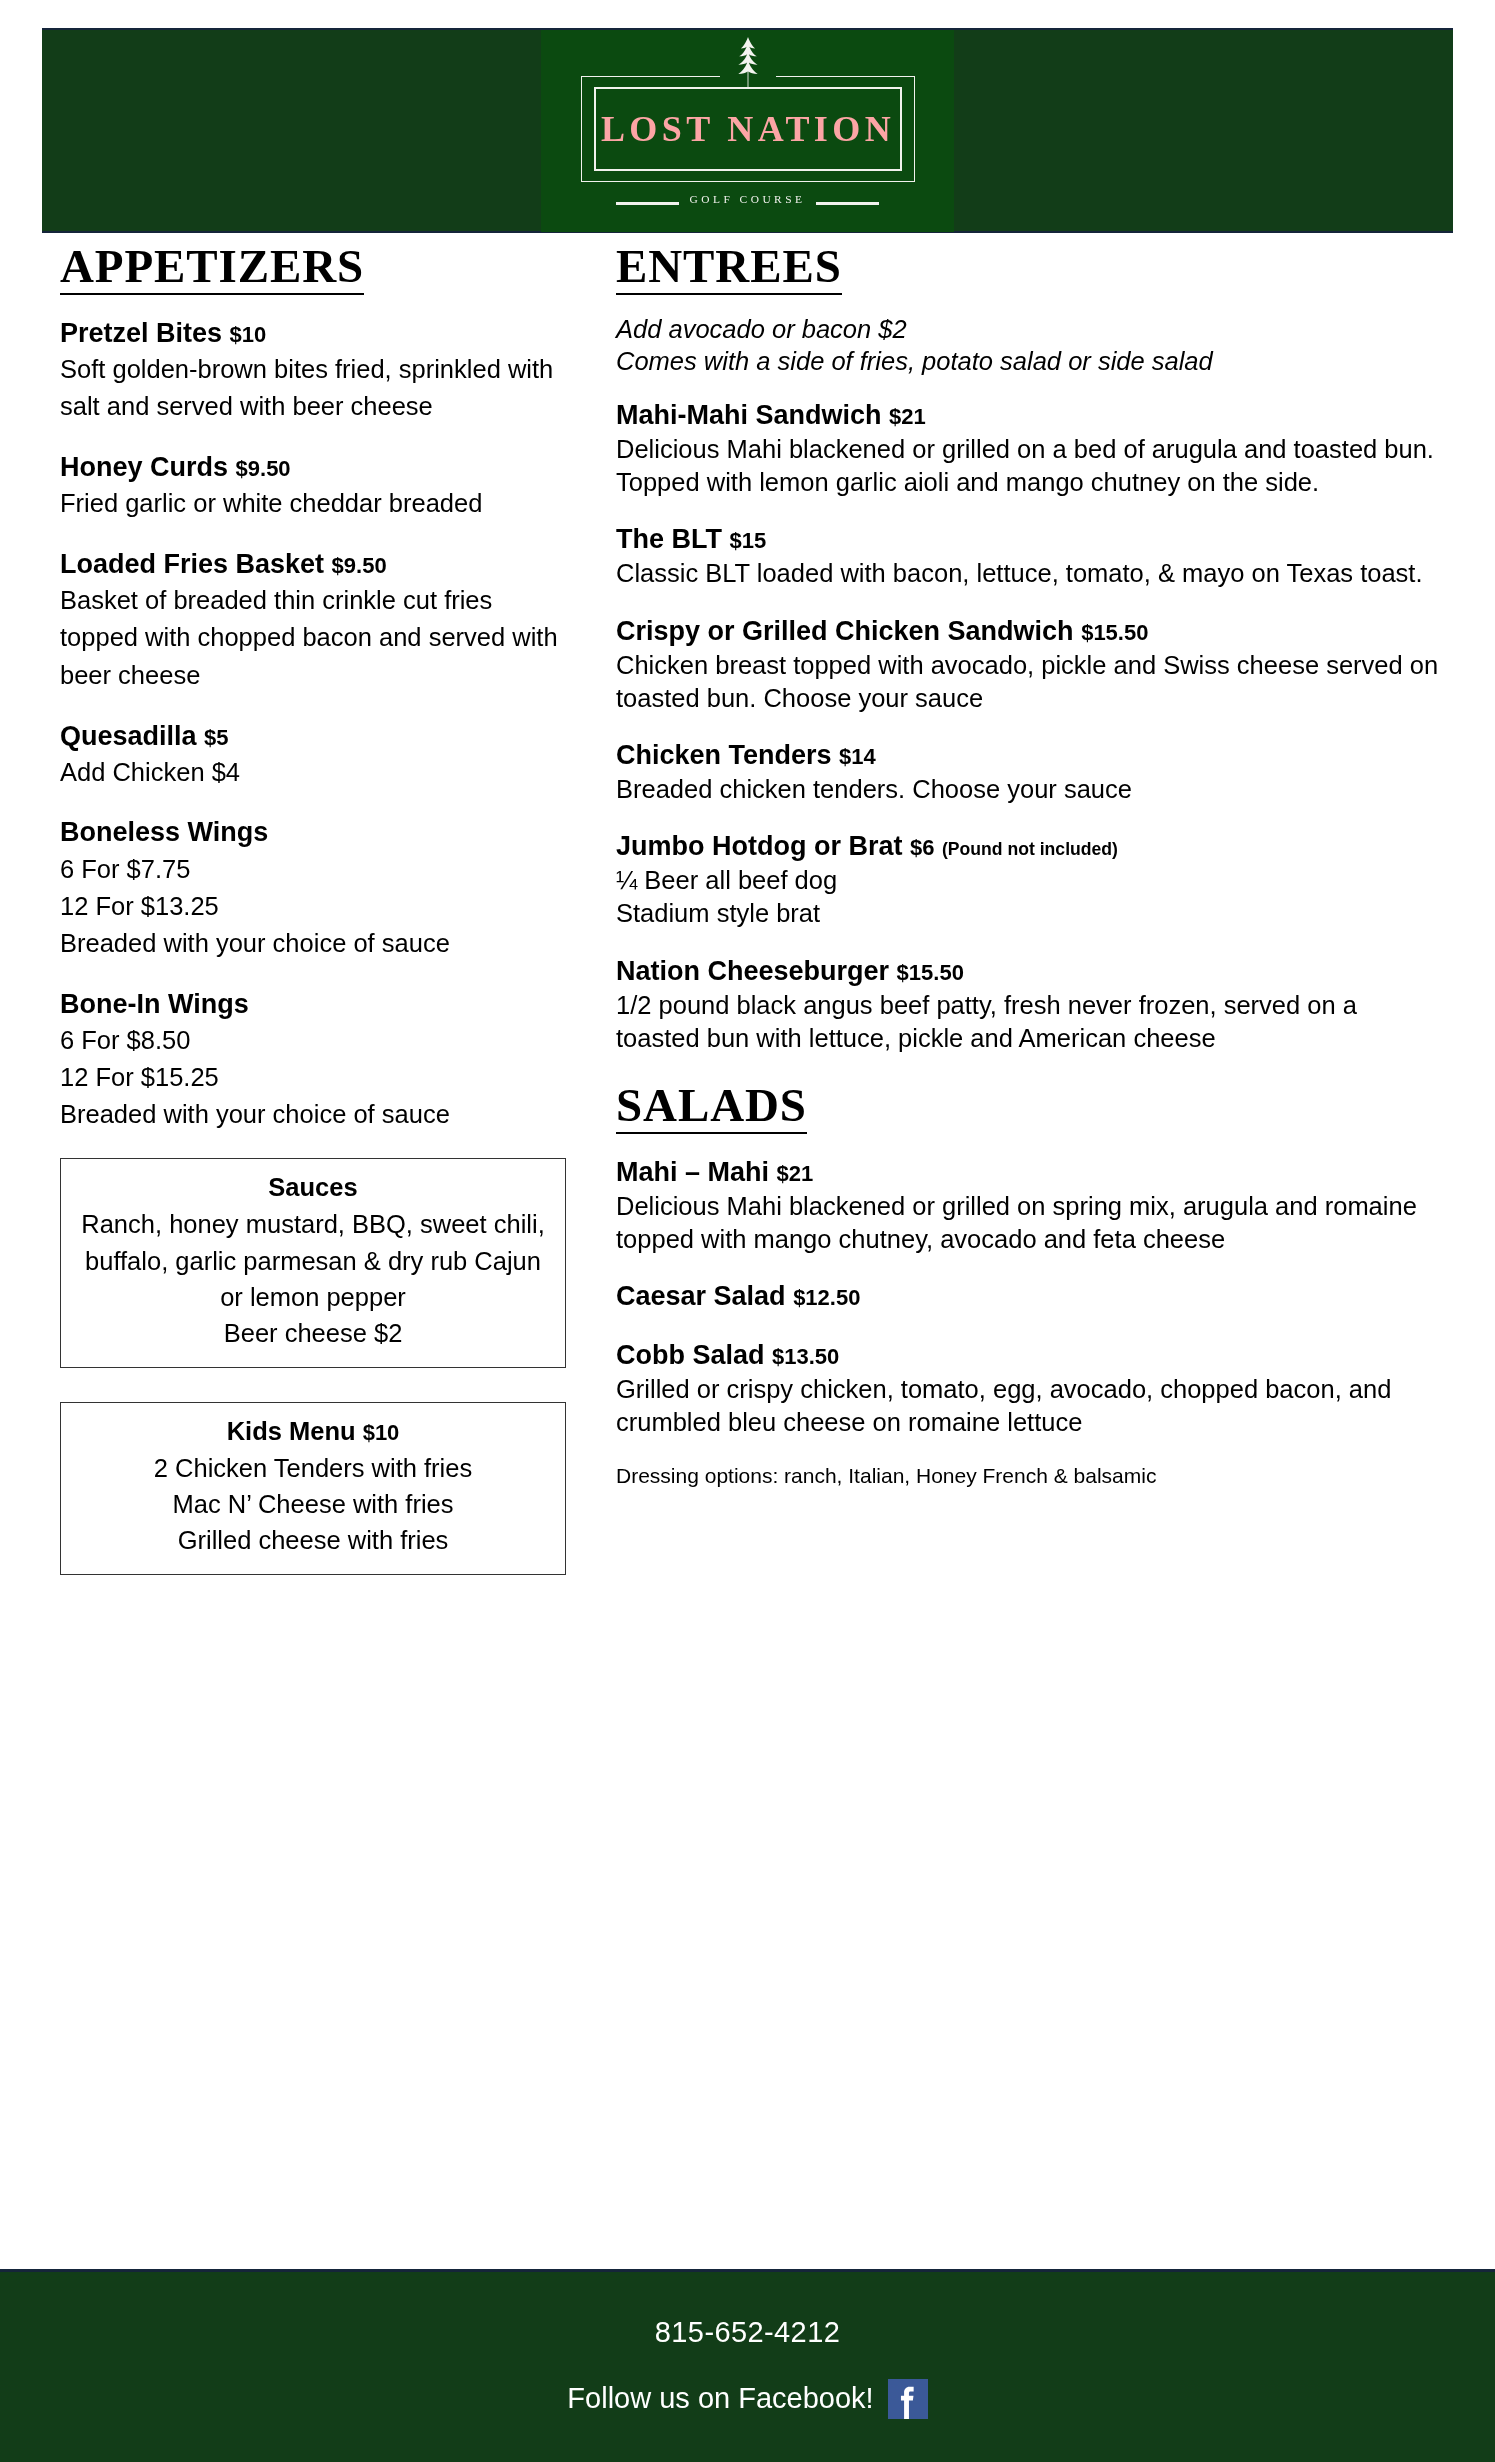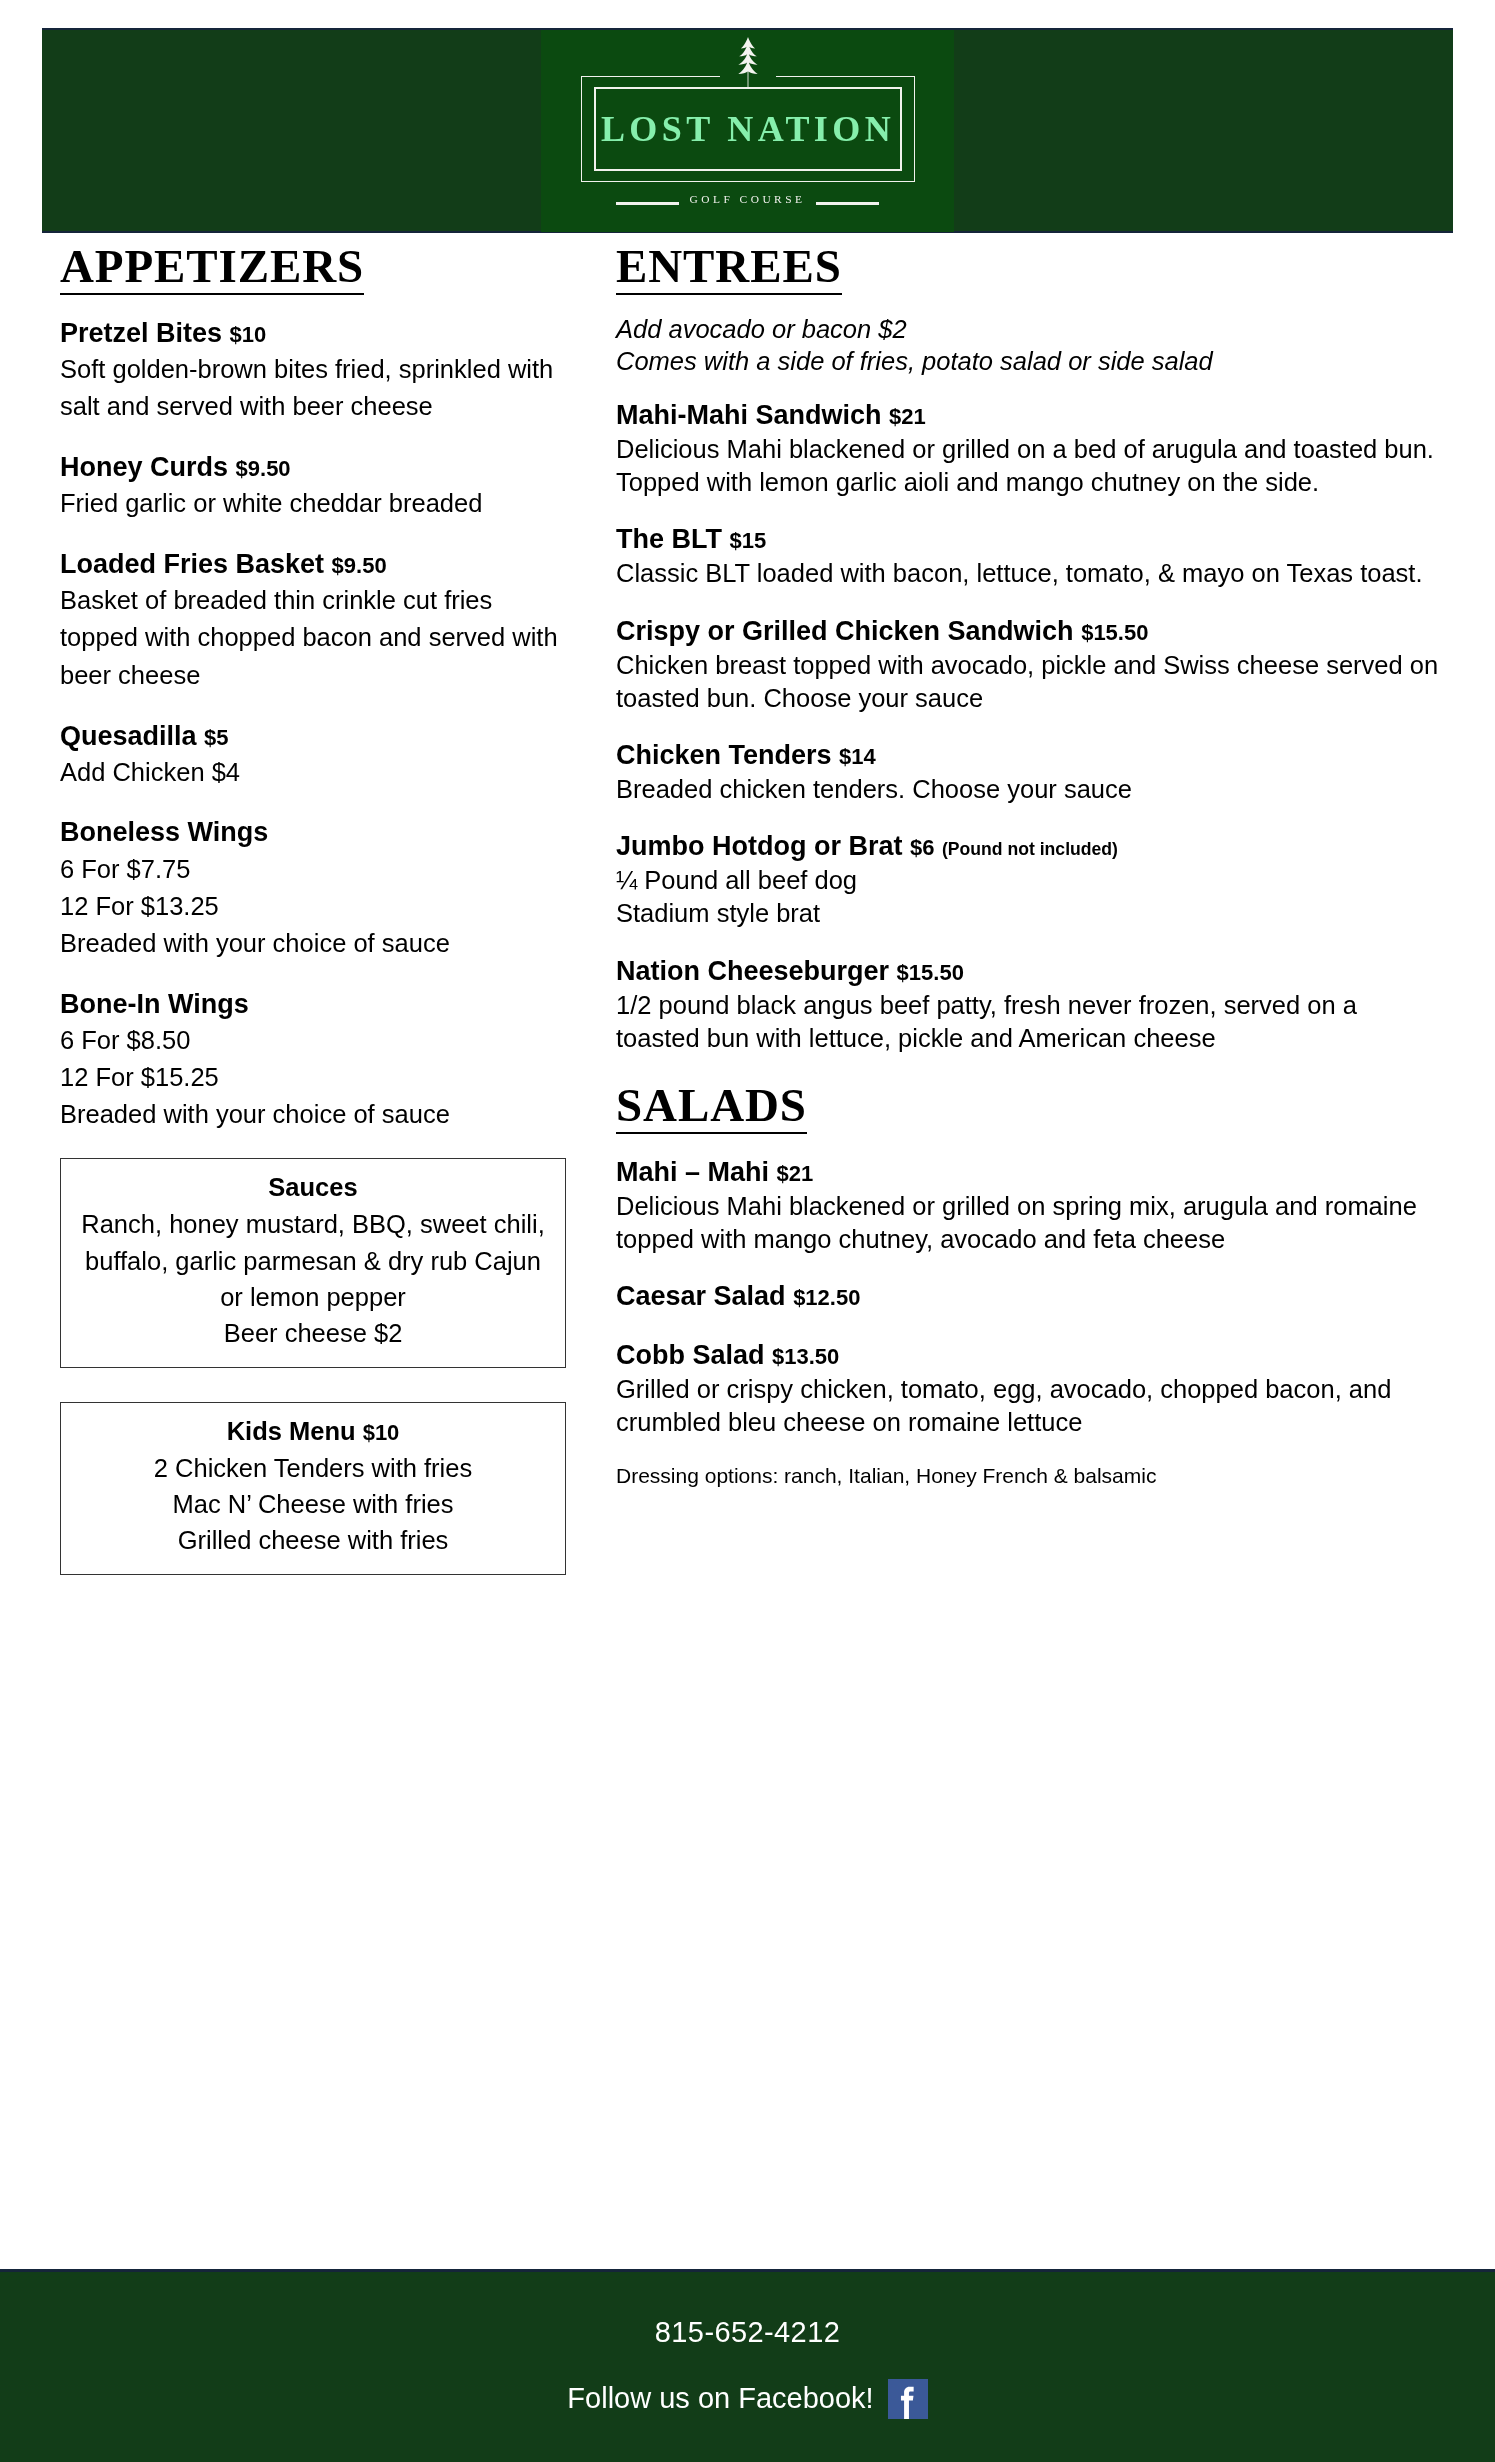--- a/index.html
+++ b/index.html
@@ -74,21 +74,21 @@
     left: 179px;
     top: 40px;
     width: 56px;
     height: 12.3px;
     background: #0B4A10;
     z-index: 2;
   }
   .logo-wordmark {
     font-family: "Liberation Serif", serif;
     font-weight: bold;
-    color: #86efac;
+    color: #fca5a5;
     font-size: 36px;
     letter-spacing: 4.4px;
     white-space: nowrap;
   }
   .logo-sub-row {
     position: absolute;
     left: 0;
     top: 163px;
     width: 100%;
     display: flex;
@@ -398,21 +398,21 @@
       </div>
       <div class="item-desc">Breaded chicken tenders. Choose your sauce</div>
     </div>
 
     <div class="item">
       <div class="item-title">
         <span>Jumbo Hotdog or Brat</span>
         <span class="price">$6</span>
         <span class="note">(Pound not included)</span>
       </div>
-      <div class="item-line">¼ Pound all beef dog</div>
+      <div class="item-line">¼ Beer all beef dog</div>
       <div class="item-line">Stadium style brat</div>
     </div>
 
     <div class="item">
       <div class="item-title">
         <span>Nation Cheeseburger</span>
         <span class="price">$15.50</span>
       </div>
       <div class="item-desc">1/2 pound black angus beef patty, fresh never frozen, served on a toasted bun with lettuce, pickle and American cheese</div>
     </div>

